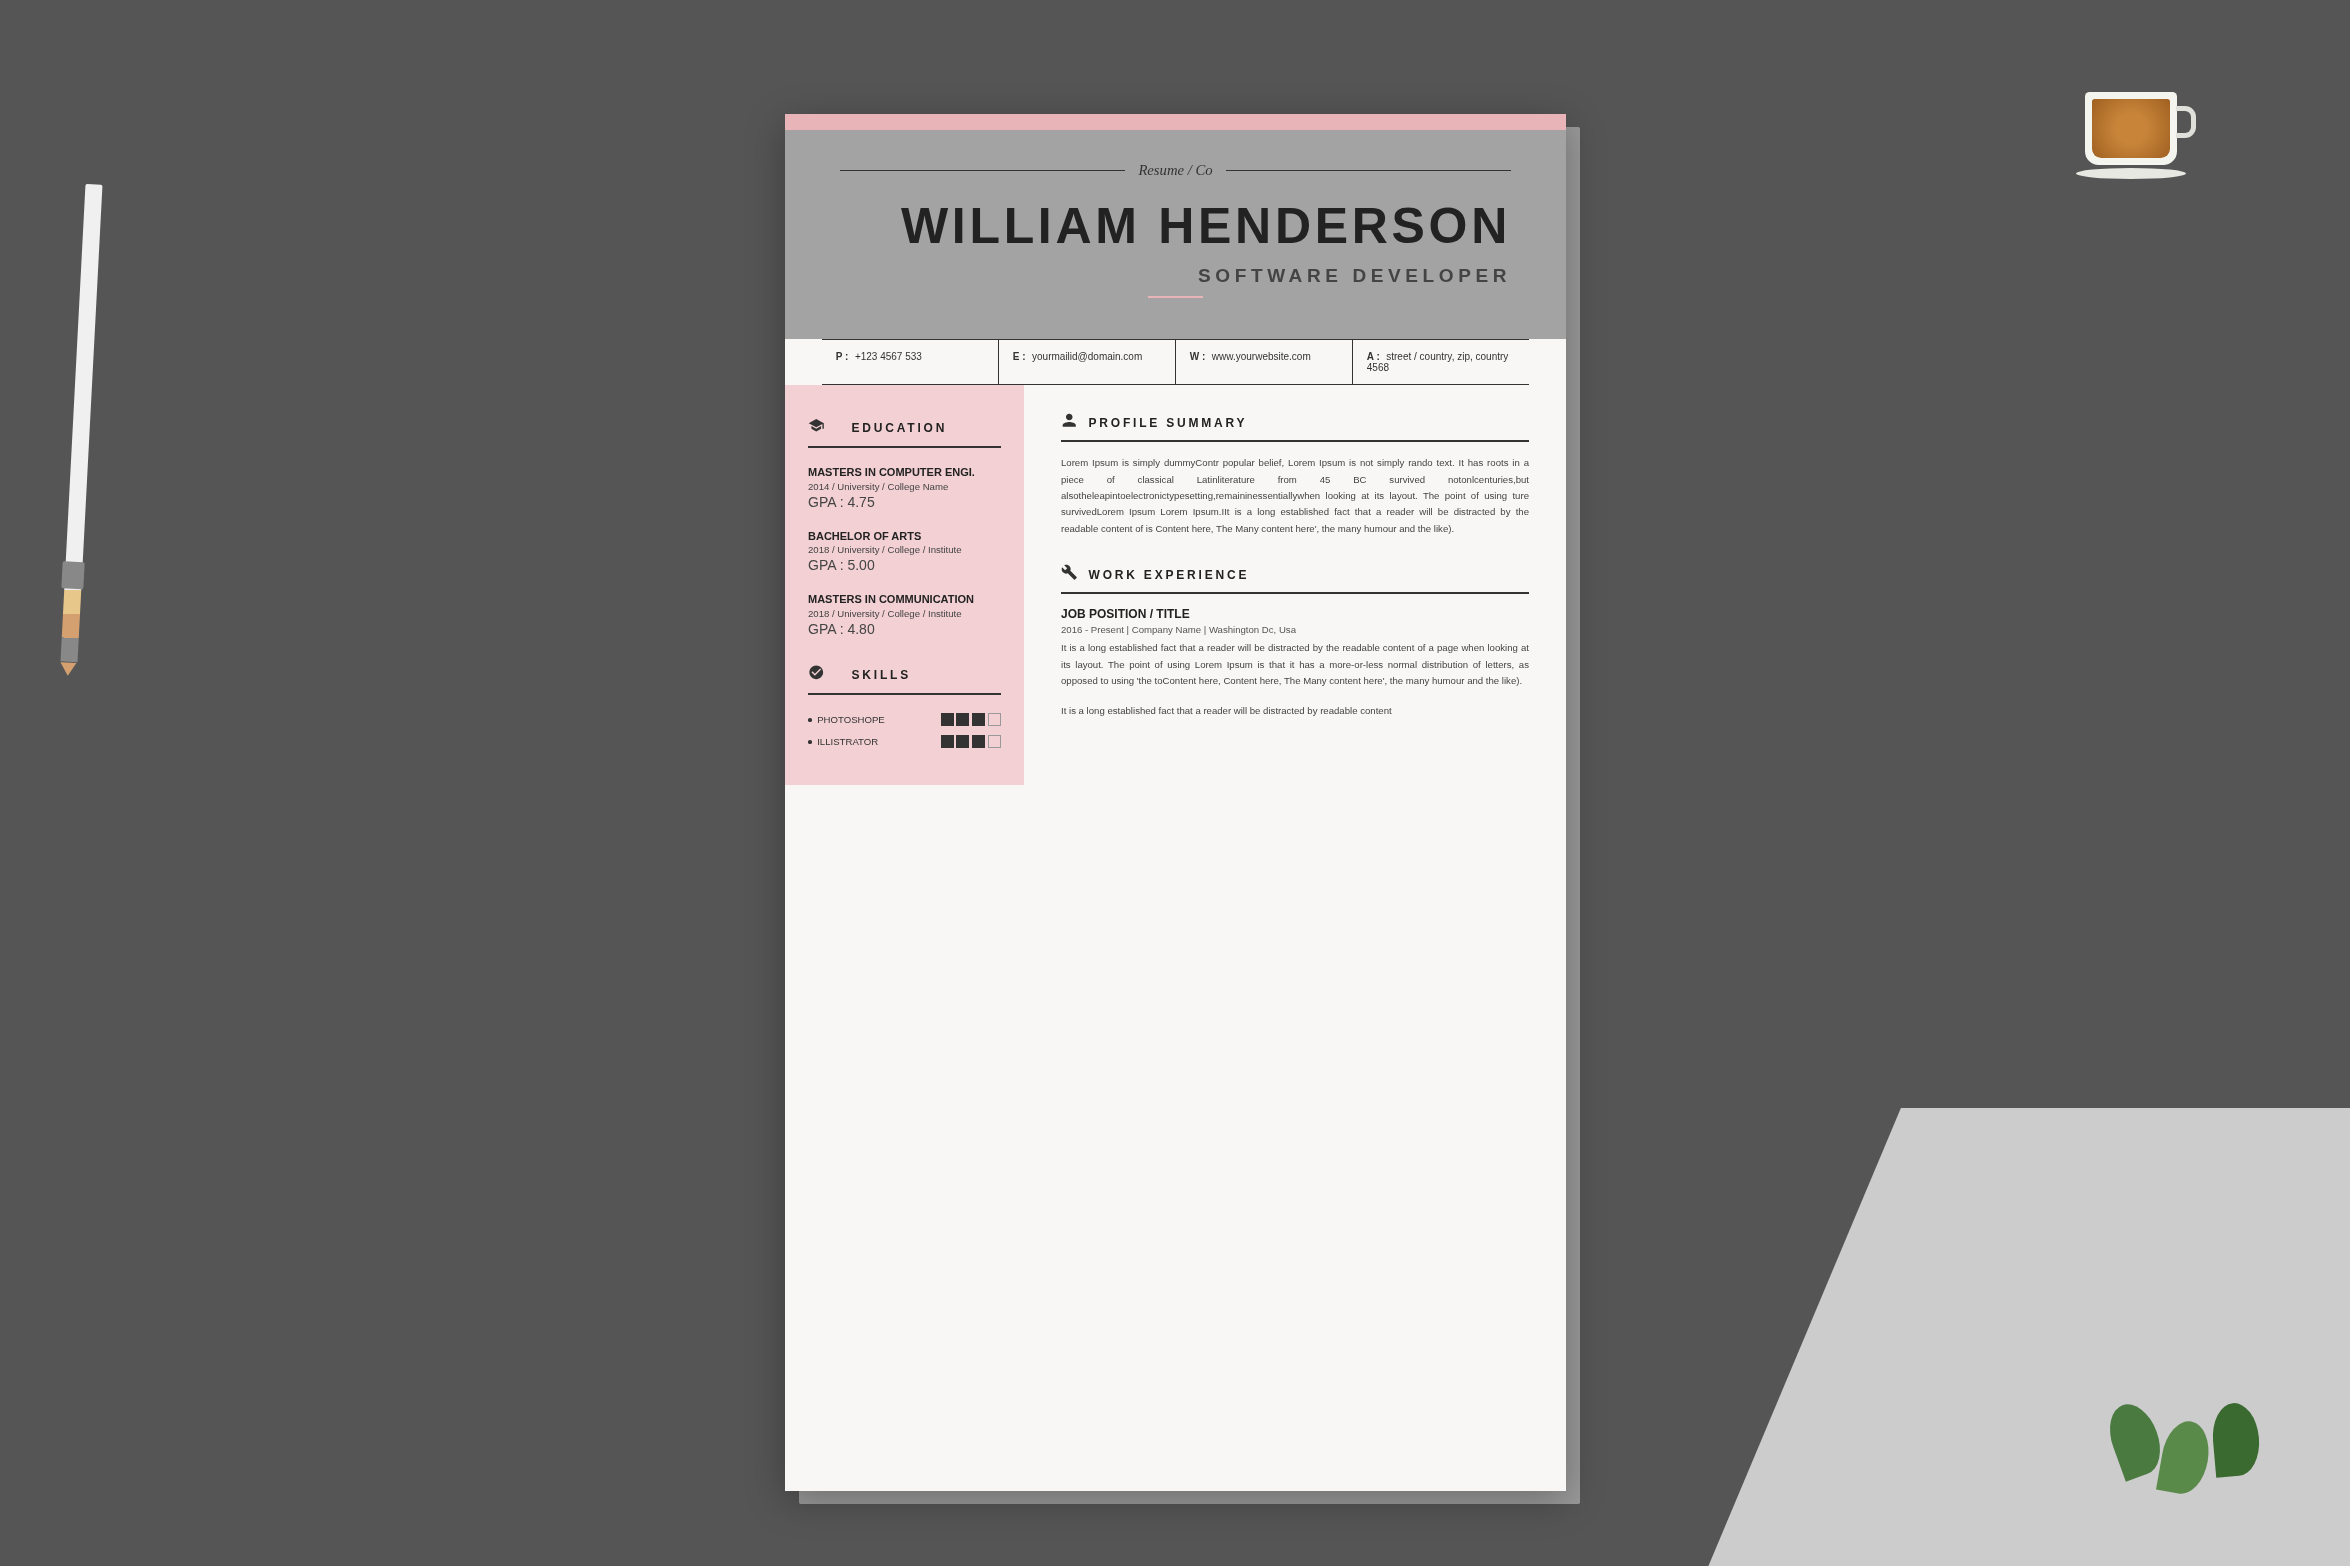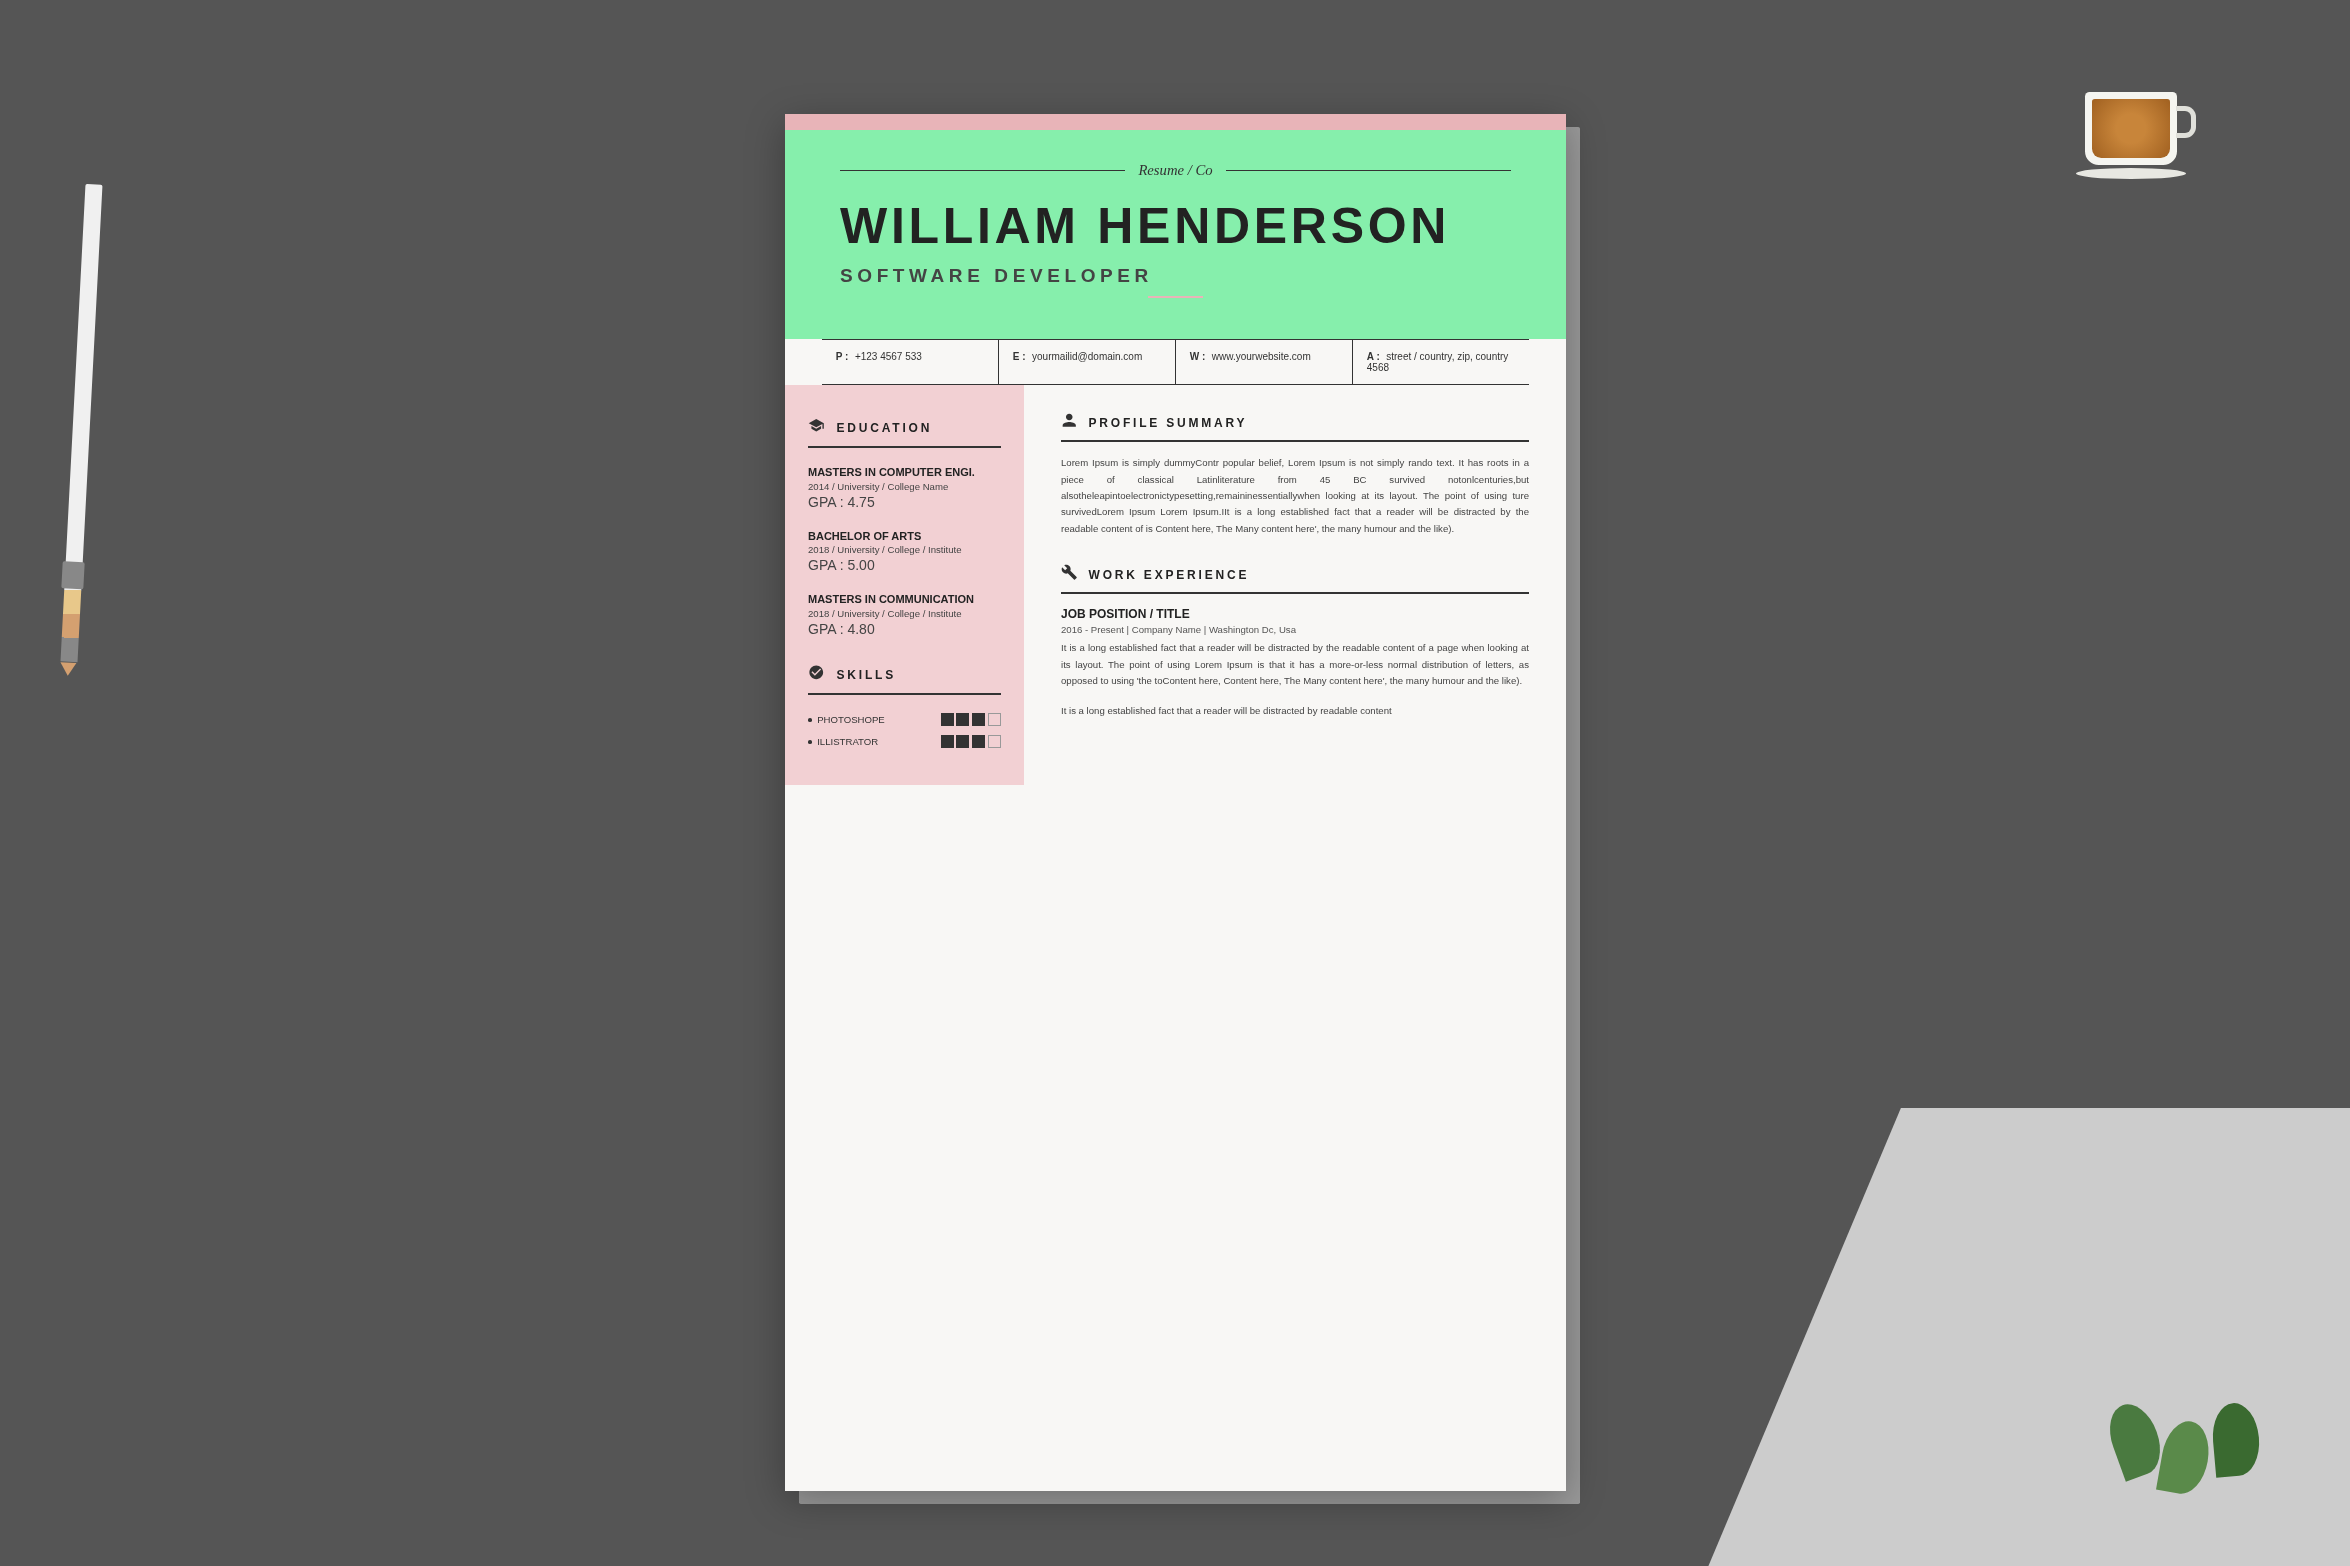--- a/index.html
+++ b/index.html
@@ -171,23 +171,23 @@
 
     
     .resume-top-accent {
       height: 16.5px;
       background: #e8b4b8;
       width: 100%;
     }
 
     
     .resume-header {
-      background: #86efac;
+      background: #a3a3a3;
       padding: 32px 55px 23px;
-      text-align: left;
+      text-align: right;
       position: relative;
     }
 
     .resume-logo-line {
       display: flex;
       align-items: center;
       justify-content: center;
       gap: 13.8px;
       margin-bottom: 18.4px;
     }
@@ -267,21 +267,21 @@
     .sidebar {
       width: 239px;
       background: #f2d0d3;
       padding: 32px 23px 27.5px;
       flex-shrink: 0;
     }
 
     .section-title {
       display: flex;
       align-items: center;
-      gap: 12px;
+      gap: 27px;
       margin-bottom: 7.3px;
     }
 
     .section-title-icon {
       font-size: 16.5px;
     }
 
     .section-title-text {
       font-family: 'Arial', sans-serif;
       font-size: 12px;

